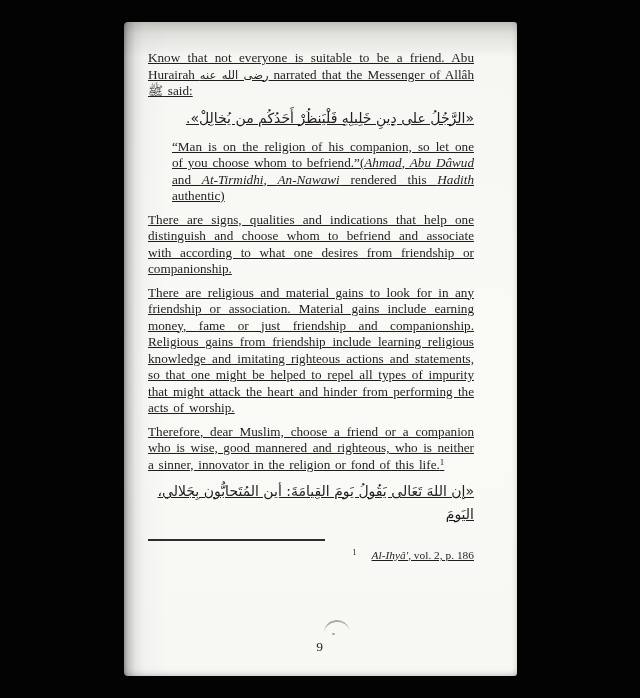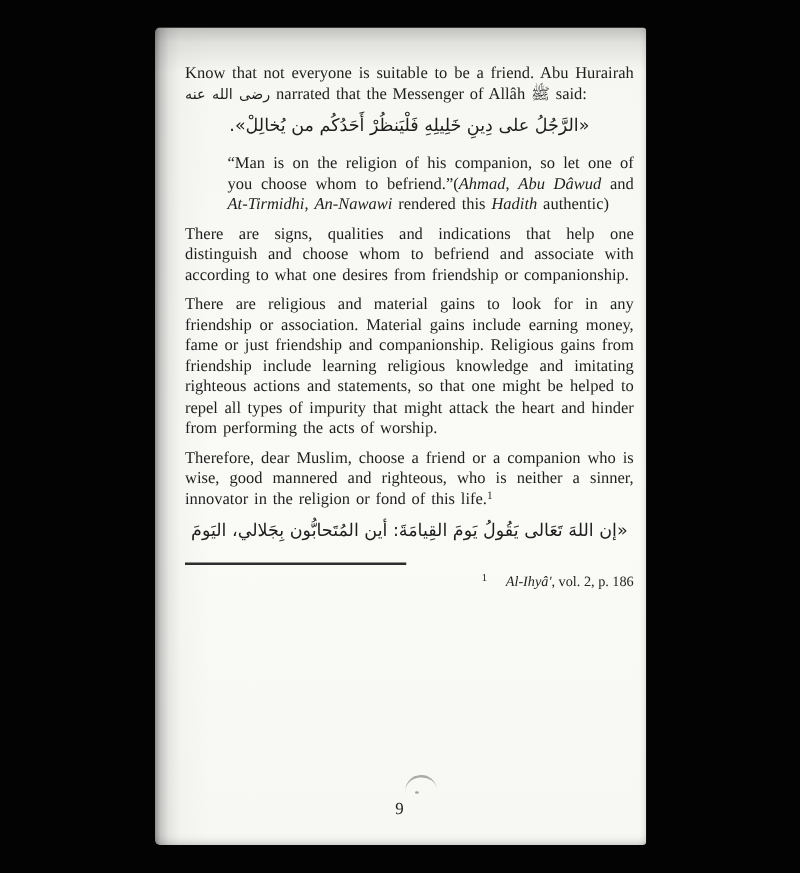--- a/index.html
+++ b/index.html
@@ -24,54 +24,55 @@
       linear-gradient(90deg, rgba(25,25,25,0.45) 0px, rgba(70,70,70,0.30) 4px, rgba(130,130,130,0.17) 11px, rgba(190,190,190,0.09) 20px, rgba(255,255,255,0) 44px),
       linear-gradient(180deg, rgba(0,0,0,0.22) 0px, rgba(0,0,0,0.09) 12px, rgba(0,0,0,0) 36px),
       linear-gradient(180deg, #f6f6f3 0%, #fafaf7 55%, #f7f7f4 100%);
     box-shadow:
       inset 0 -7px 9px -8px rgba(0,0,0,0.35),
       inset -5px 0 7px -6px rgba(0,0,0,0.22);
   }
   .content {
     position: absolute;
     left: 24px;
-    right: 10px;
+    right: 43px;
     top: 28px;
     font-family: "Liberation Serif", serif;
     font-size: 13.2px;
     line-height: 16.5px;
     color: #1e1e1e;
     text-align: justify;
     word-spacing: 1.4px;
+    text-decoration: underline;
   }
   .para { margin: 0 0 7px 0; }
   .para.tight { margin-bottom: 3px; }
-  .quote { margin-left: 34px; margin-bottom: 7px; }
+  .quote { margin-left: 24px; margin-bottom: 7px; }
   .it { font-style: italic; }
   .arabic-inline {
     font-family: "DejaVu Sans", sans-serif;
     font-size: 11.5px;
     direction: rtl;
     unicode-bidi: embed;
   }
   .saw-symbol {
     font-family: "DejaVu Sans", sans-serif;
     font-size: 12.5px;
   }
   .arabic-block {
     direction: rtl;
     font-family: "DejaVu Sans", sans-serif;
     font-size: 14px;
     line-height: 23px;
     color: #1d1d1d;
     word-spacing: normal;
     margin: 3px 0 9px 0;
   }
-  .arabic-center { text-align: center; }
-  .arabic-right  { text-align: center; }
+  .arabic-center { }
+  .arabic-right  { text-align: right; }
   .fn-ref {
     font-size: 9px;
     line-height: 0;
     vertical-align: 4px;
   }
   .fn-rule {
     width: 177px;
     height: 0;
     border: none;
     border-top: 2px solid #2d2d2d;

